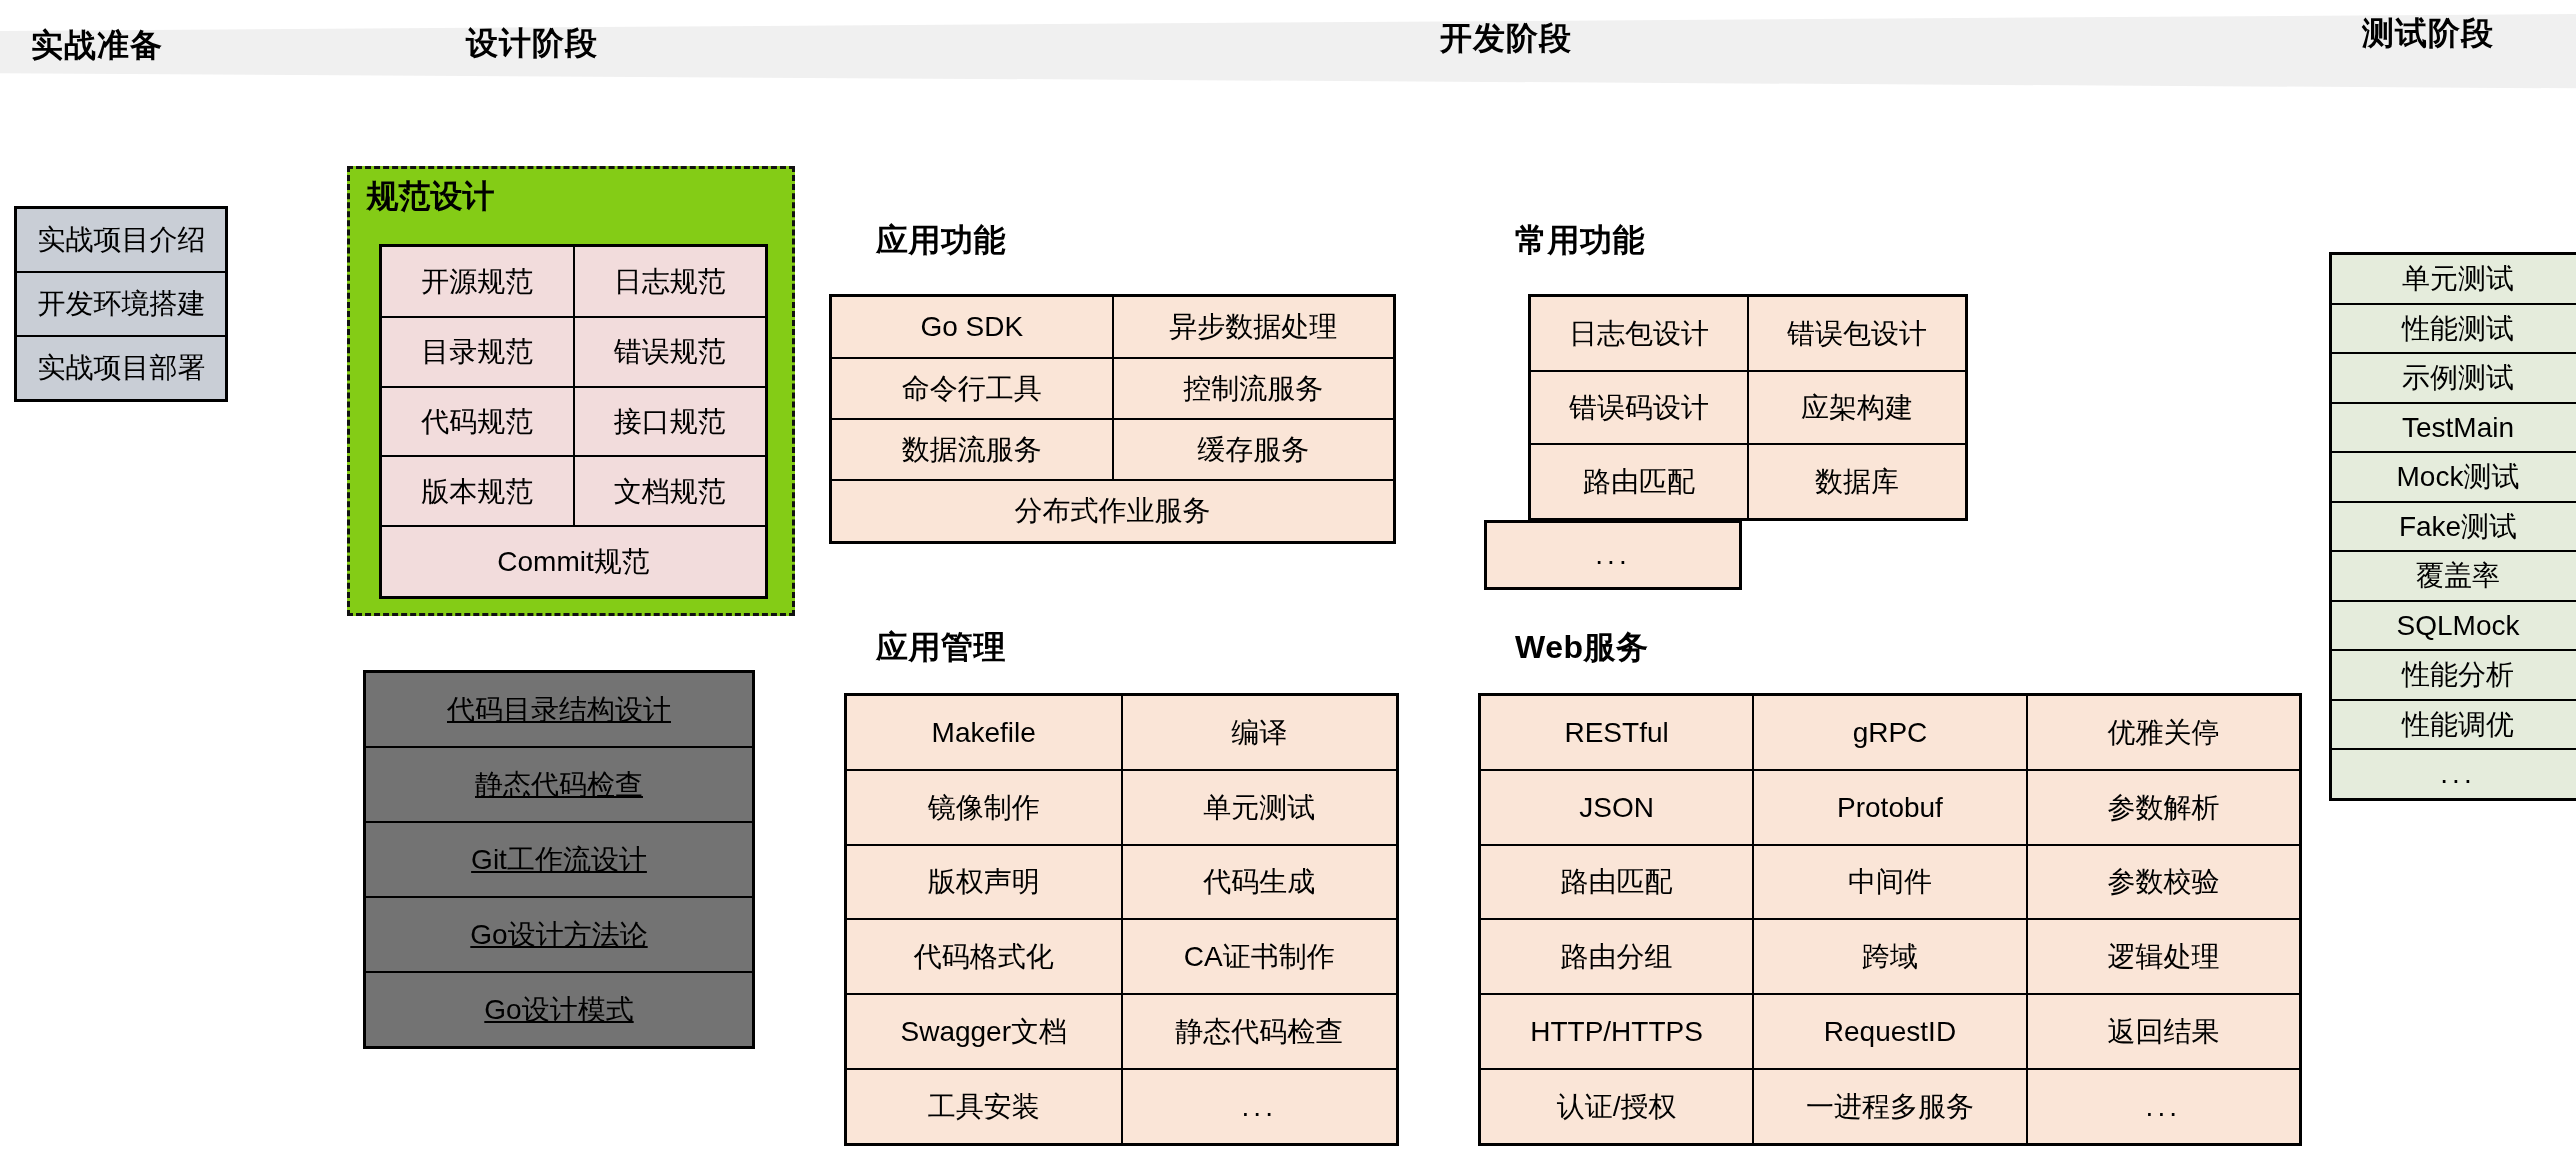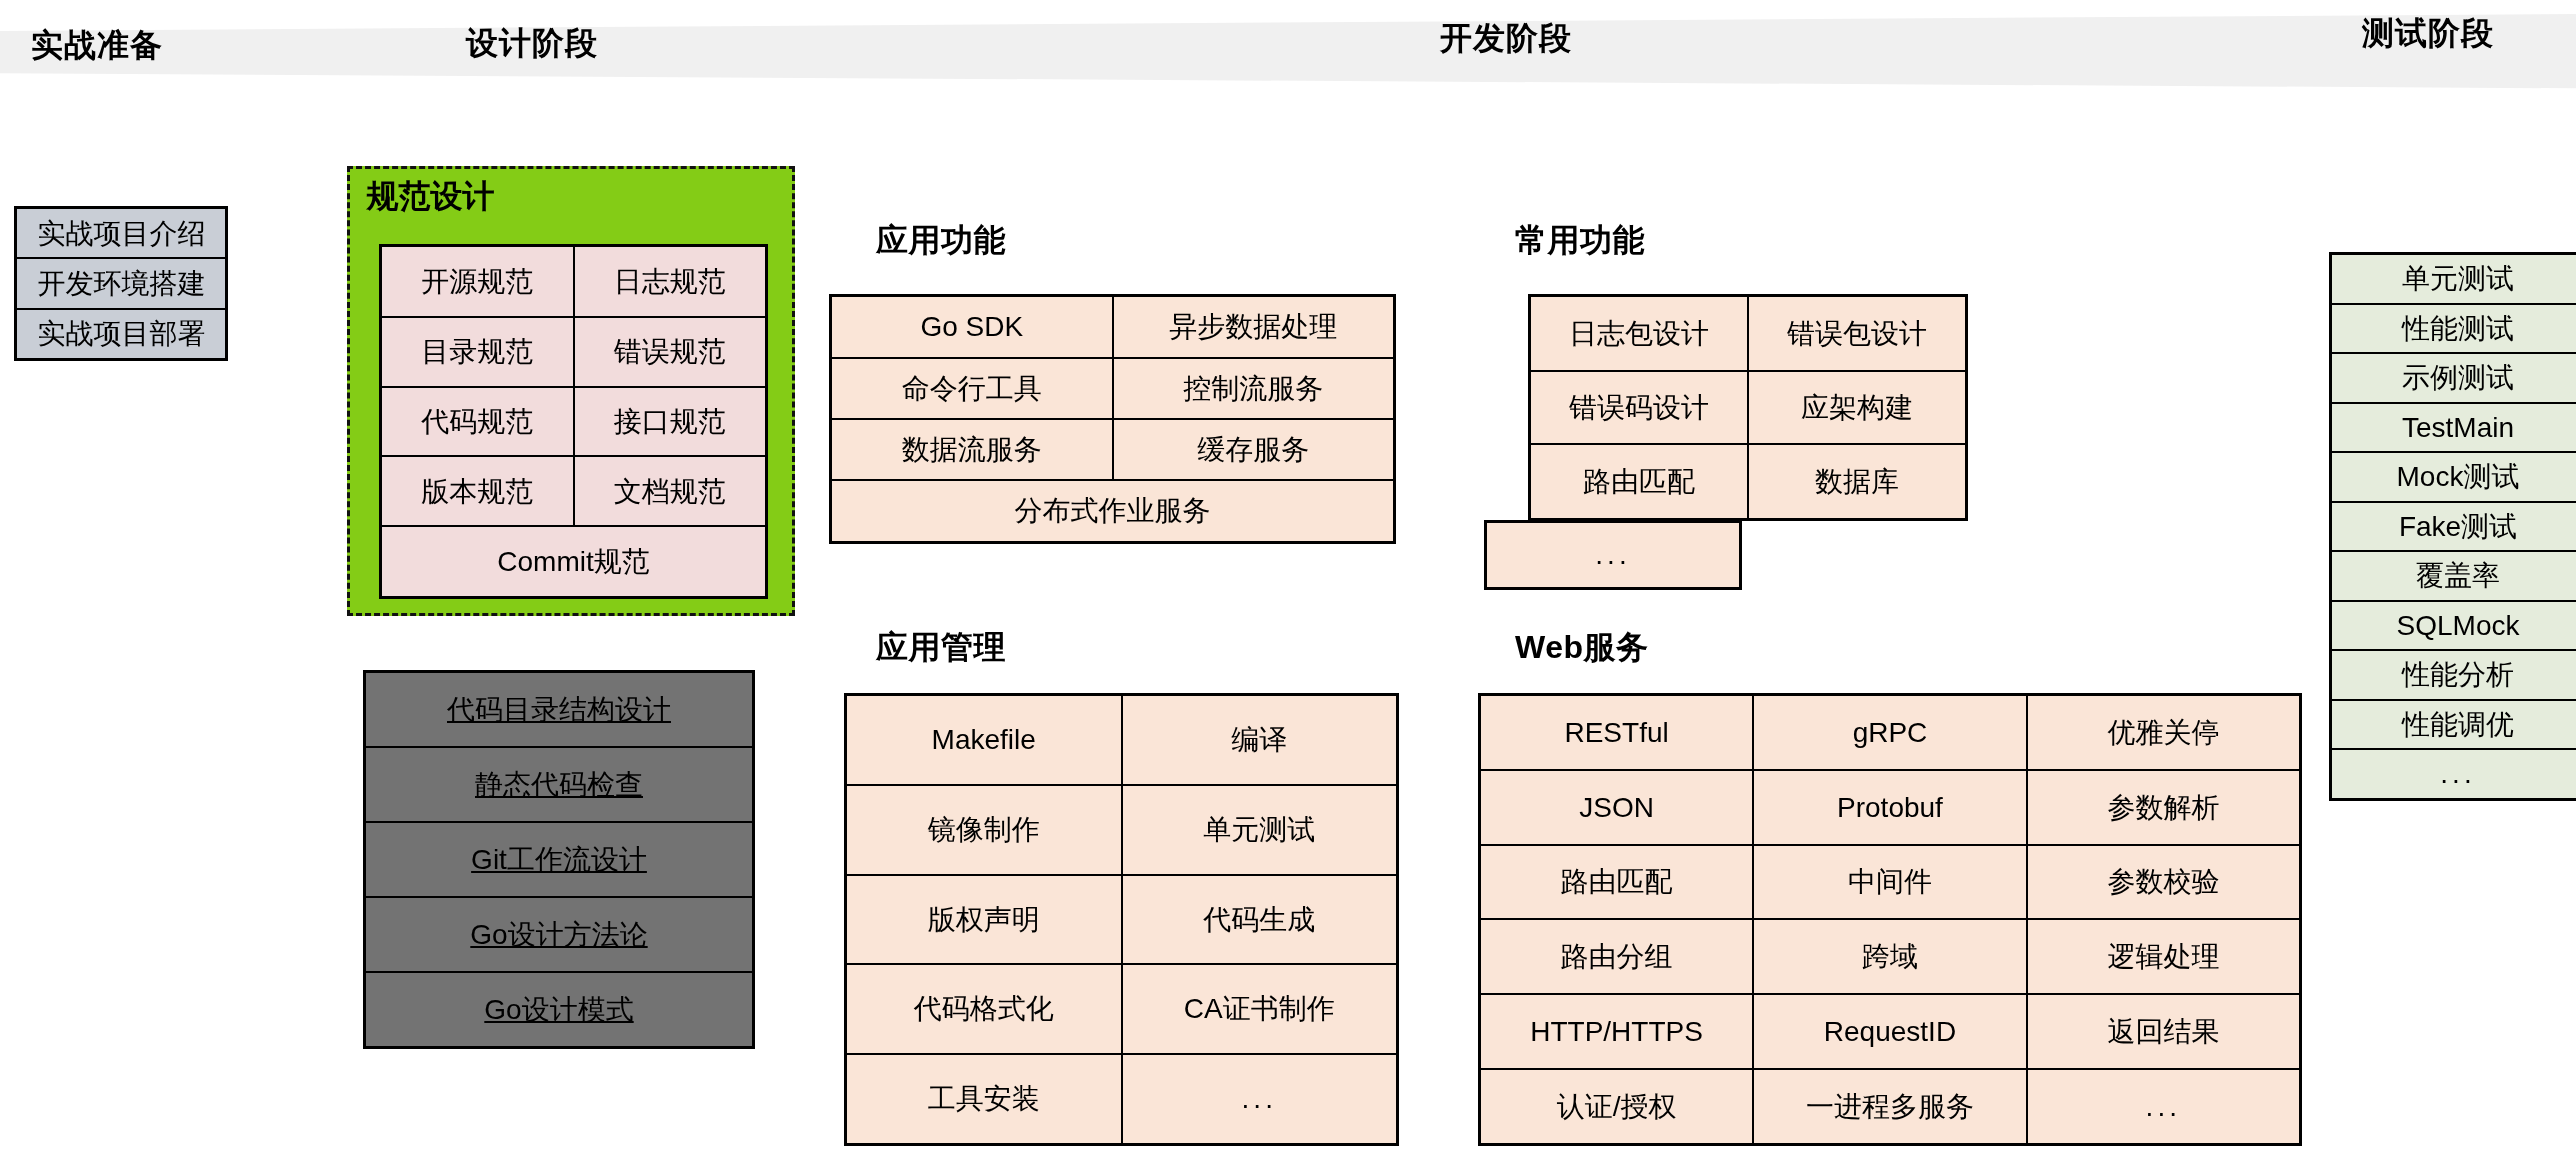--- a/index.html
+++ b/index.html
@@ -87,21 +87,21 @@
     </svg>
     <div class="banner-labels">
       <div class="banner-label" style="left:31px;  top:29px;">实战准备</div>
       <div class="banner-label" style="left:466px; top:27px;">设计阶段</div>
       <div class="banner-label" style="left:1440px;top:21.6px;">开发阶段</div>
       <div class="banner-label" style="left:2362px;top:16.5px;">测试阶段</div>
 
     </div>
   </div>
 
-  <div class="panel" style="left:14.4px; top:206px; width:214px; height:155px;">
+  <div class="panel" style="left:14.4px; top:206px; width:214px; height:196px;">
     <table class="grid fill-gray">
       <tbody>
           <tr>
             <td>实战项目介绍</td>
           </tr>
       <tr>
             <td>开发环境搭建</td>
           </tr>
       <tr>
             <td>实战项目部署</td>
@@ -198,20 +198,24 @@
       </tr>
       <tr>
         <td>版权声明</td>
         <td>代码生成</td>
       </tr>
       <tr>
         <td>代码格式化</td>
         <td>CA证书制作</td>
       </tr>
       <tr>
+        <td>Swagger文档</td>
+        <td>静态代码检查</td>
+      </tr>
+      <tr>
         <td>工具安装</td>
         <td class="ell">...</td>
       </tr>
     </tbody>
       </table>
   </div>
 
   <div class="grp-title" style="left:1515px; top:224px;">常用功能</div>
   <div class="panel" style="left:1484px; top:294px; width:484px; height:227px;padding-left:44px;">
     <table class="grid fill-peach">

